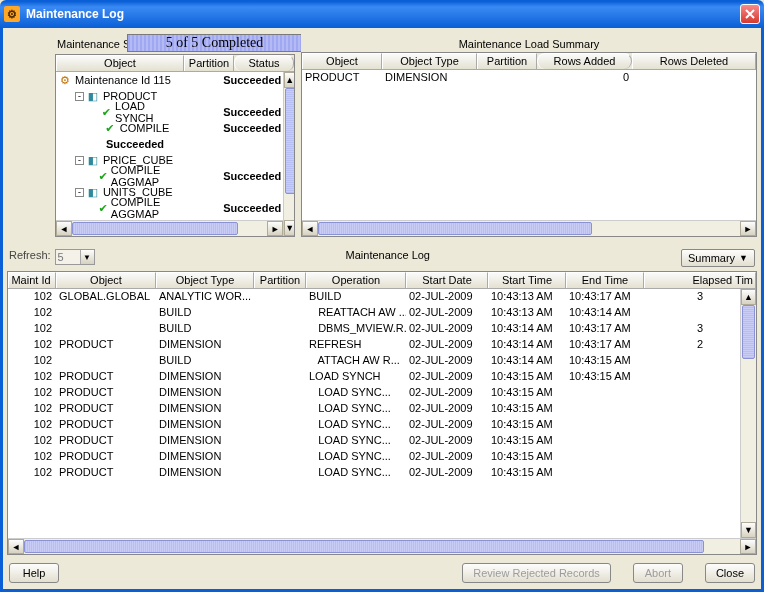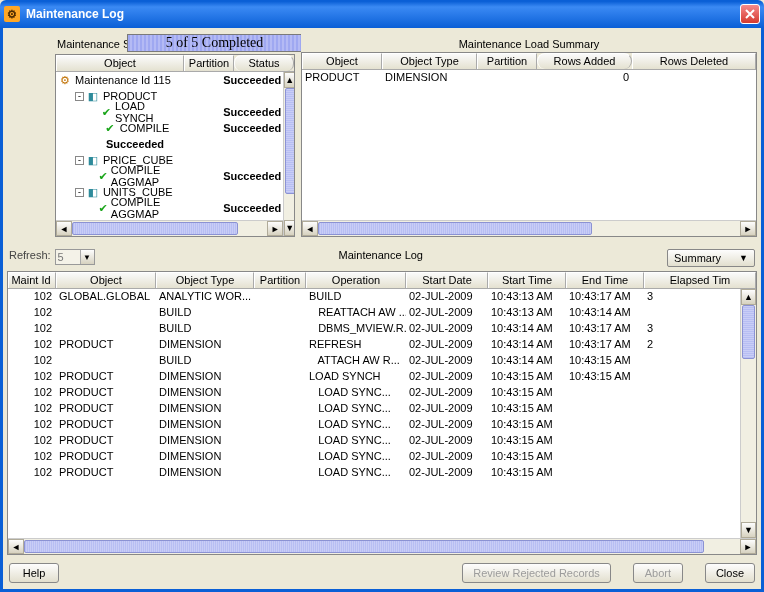--- a/index.html
+++ b/index.html
@@ -247,40 +247,39 @@
   }
   .mlog-title { flex: 1; text-align: center; }
   .summary-dd {
     border: 1px solid #888;
     background: linear-gradient(to bottom, #fdfdfd, #e2dfce);
     padding: 2px 6px;
     display: inline-flex;
     align-items: center;
     cursor: pointer;
     border-radius: 2px;
-    gap: 14px;
   }
   .summary-dd .tri { margin-left: 4px; font-size: 9px; }
 
   
   .log-panel { flex: 1; display: flex; flex-direction: column; min-height: 0; }
   .log-grid { border: 1px solid #888; background: #fff; flex: 1; display: flex; flex-direction: column; min-height: 0; }
   .log .th, .log .td { border-right: 0; }
   .log .thead .th { border-right: 1px solid #aaa; }
   .log-body-wrap { flex: 1; display: flex; min-height: 0; }
   .log-rows { flex: 1; overflow: hidden; }
   .log-cols .c0 { width: 48px; text-align: right; padding-right: 4px;}
   .log-cols .c1 { width: 100px; }
   .log-cols .c2 { width: 98px; }
   .log-cols .c3 { width: 52px; }
   .log-cols .c4 { width: 100px; }
   .log-cols .c5 { width: 82px; }
   .log-cols .c6 { width: 78px; }
   .log-cols .c7 { width: 78px; }
-  .log-cols .c8 { width: 62px; }
+  .log-cols .c8 { width: 62px; text-align: right; }
   .log .thead .th.c0 { text-align: center; }
   .log .trow { border-bottom: 0; }
   .log .trow .td { border-right: 0; }
 
   
   .footer {
     display: flex;
     align-items: center;
     padding: 8px 2px 0 2px;
   }

